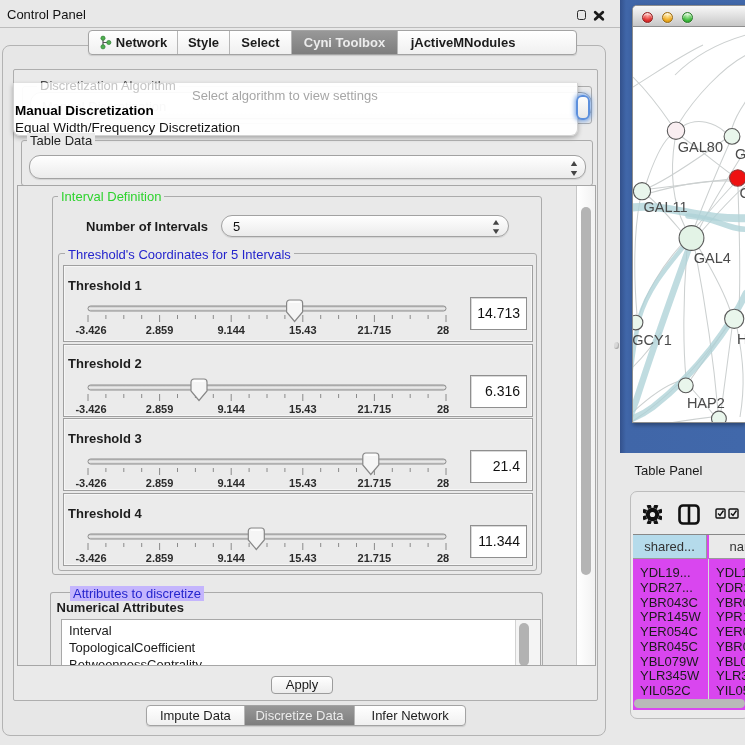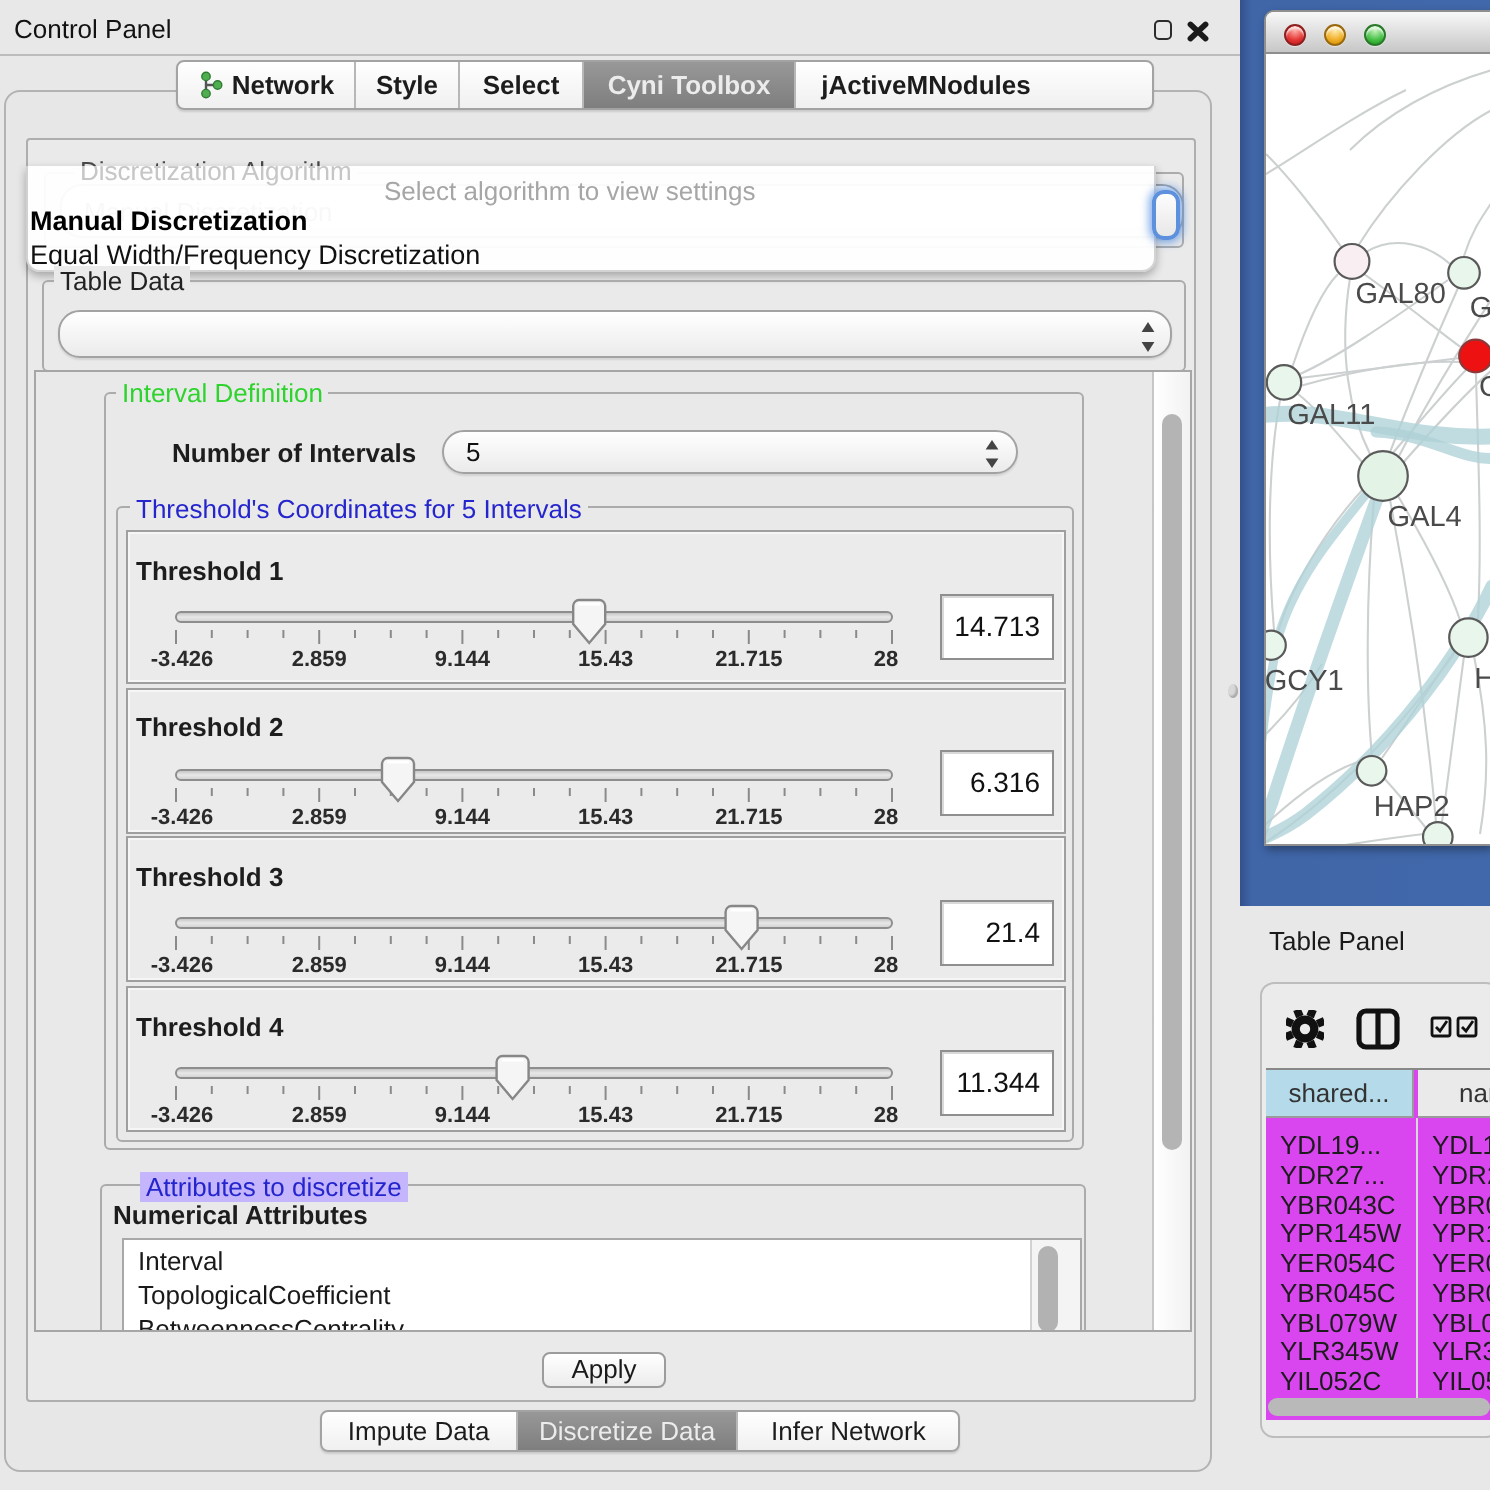--- a/index.html
+++ b/index.html
@@ -203,21 +203,21 @@
 <div class="abs" style="left:61px;top:618.5px;width:480px;height:46.5px;background:#ffffff;border:1px solid #a8a8a8;border-bottom:none;overflow:hidden;">
   <div style="position:absolute;left:7px;top:3.5px;font-size:13px;color:#1a1a1a;">Interval</div>
   <div style="position:absolute;left:7px;top:20.5px;font-size:13px;color:#1a1a1a;">TopologicalCoefficient</div>
   <div style="position:absolute;left:7px;top:37.5px;font-size:13px;color:#1a1a1a;">BetweennessCentrality</div>
   <div style="position:absolute;left:453px;top:0;width:26px;height:47px;background:#f4f4f4;border-left:1px solid #d2d2d2;"></div>
   <div style="position:absolute;left:457px;top:3.5px;width:10px;height:43px;background:#b2b2b2;border-radius:5px;"></div>
 </div>
 
 <div class="abs" style="left:271px;top:676px;width:62px;height:17.5px;border:1px solid #9c9c9c;border-radius:4px;background:linear-gradient(#ffffff,#ececec);font-size:13px;color:#1a1a1a;text-align:center;line-height:15.5px;">Apply</div>
 
-<div class="abs seg" style="left:160px;top:705px;width:320px;height:21px;">
+<div class="abs seg" style="left:146px;top:705px;width:320px;height:21px;">
   <div style="width:98px;">Impute Data</div>
   <div class="sel" style="width:111px;">Discretize Data</div>
   <div style="width:110px;">Infer Network</div>
 </div>
 
 <div class="abs" style="left:614px;top:342px;width:5px;height:7px;border-radius:50%;background:#d8d8d8;box-shadow:inset -1px -1px 1px #aaa;"></div>
 
 <div class="abs" style="left:620px;top:0;width:125px;height:453px;background:linear-gradient(90deg,#33518c 0,#4066a8 6px,#4168aa 100%);"></div>
 <div id="macwin" class="abs" style="left:632px;top:5px;width:113px;height:418px;background:#ffffff;border:1px solid #8f8f8f;border-right:none;border-radius:5px 0 0 0;box-shadow:1px 2px 4px rgba(0,0,0,0.35);overflow:hidden;">
   <div style="position:absolute;left:0;top:0;width:113px;height:21px;background:linear-gradient(#f8f8f8,#c7c7c7);border-bottom:1px solid #8e8e8e;"></div>

